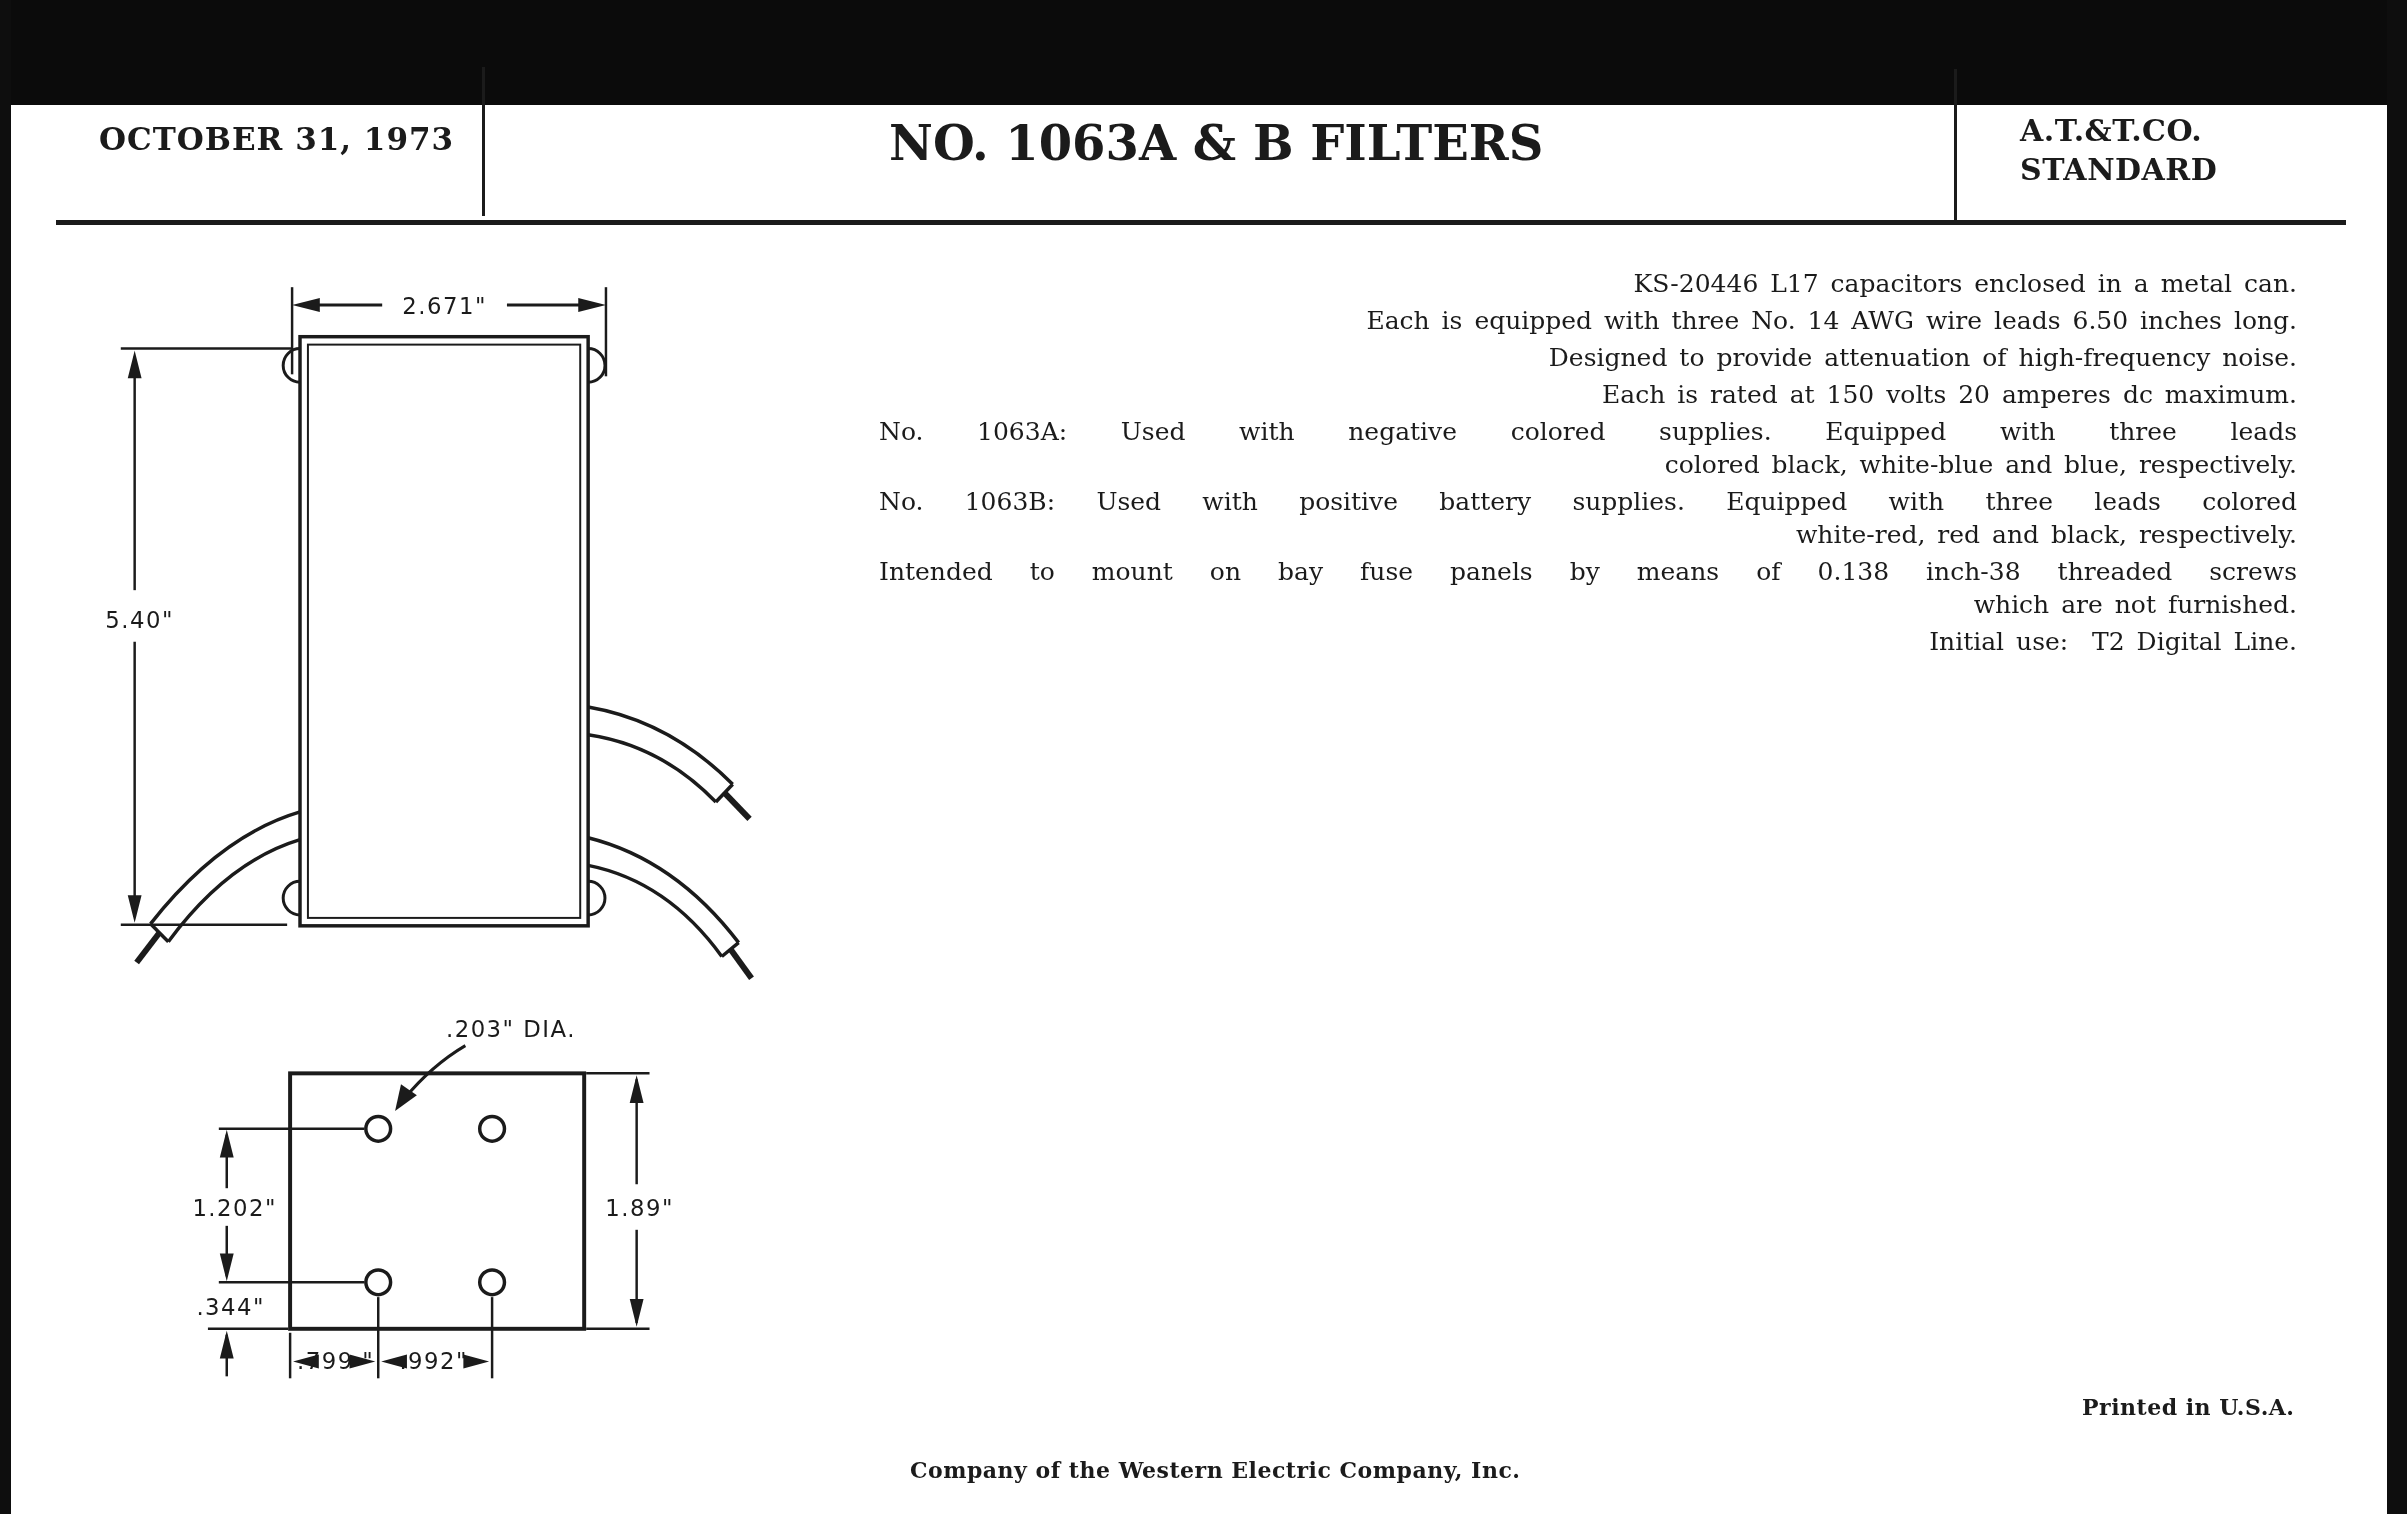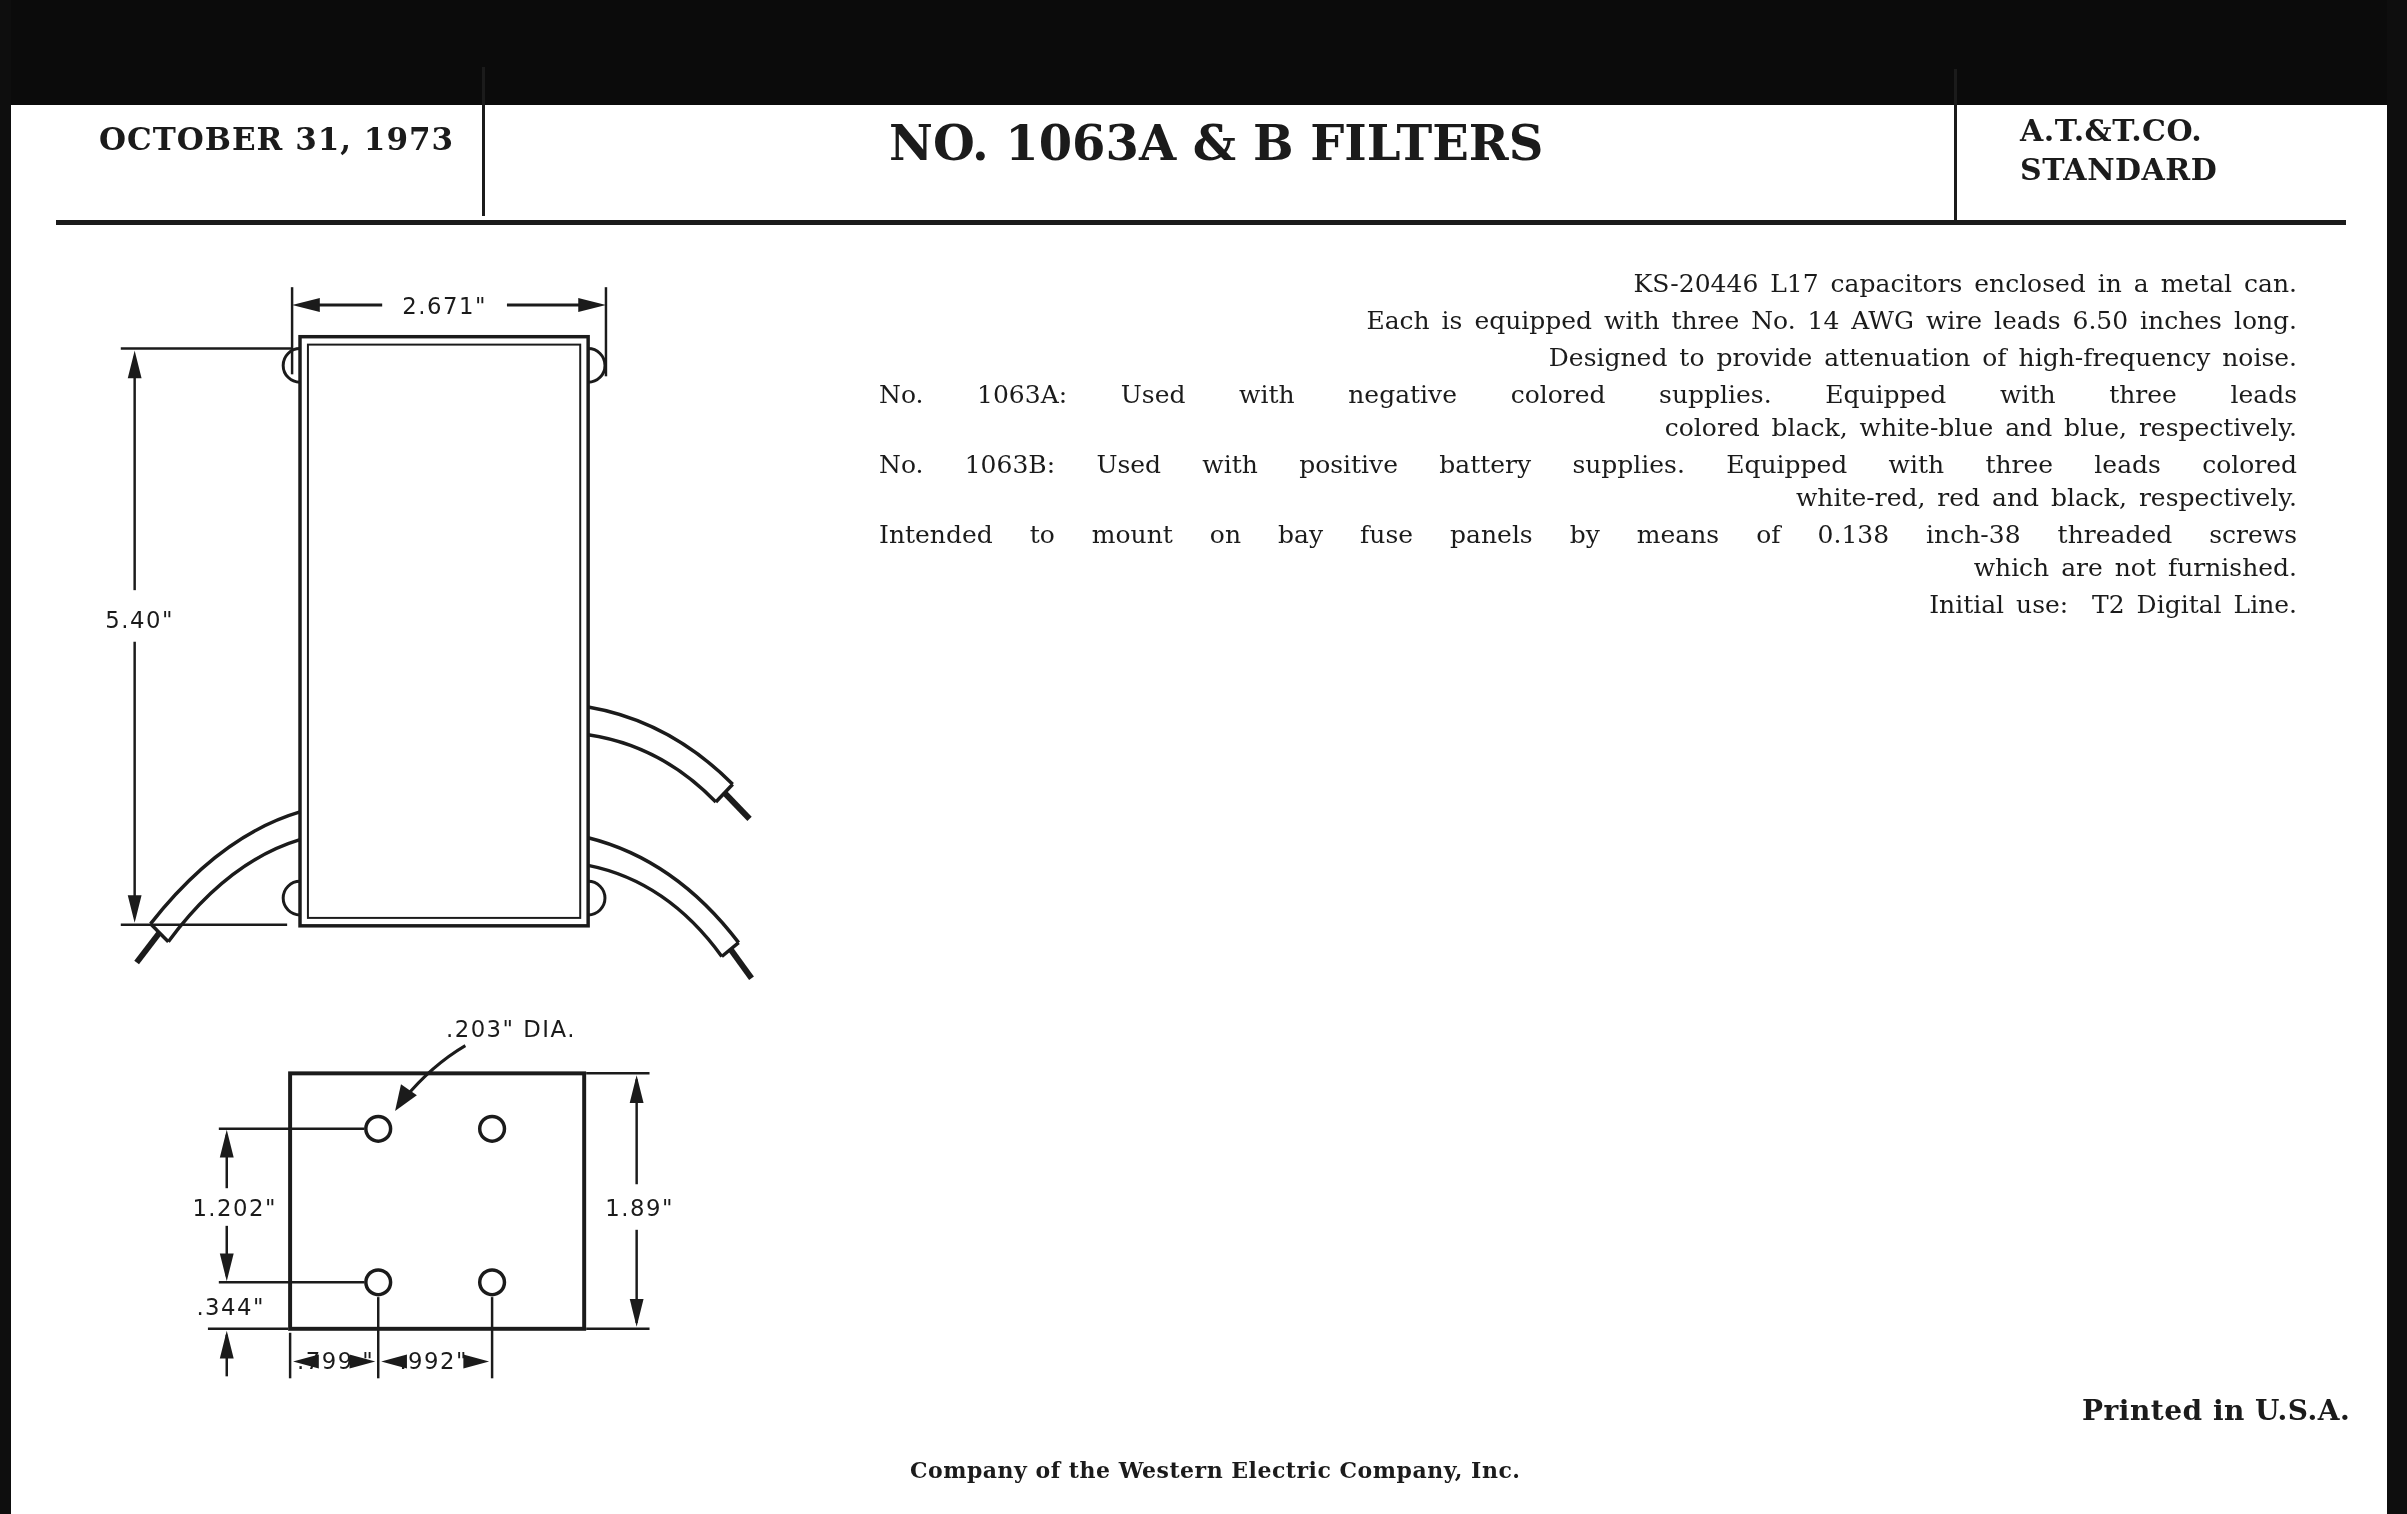--- a/index.html
+++ b/index.html
@@ -45,21 +45,21 @@
     word-spacing:4px;
   }
   .ln { min-height:33px;text-align:right; }
   .ln.p { margin-top:4px; }
   .ln.ind { padding-left:40px; }
   .ln.j { text-align:justify; text-align-last:justify; text-justify:inter-word; }
   .ln.pre { white-space:pre; }
 
   
   .footer-left  { left:910px;  top:1457px; font-weight:bold; font-size:22px; letter-spacing:0.5px; white-space:nowrap; }
-  .footer-right { left:2082px; top:1394px; font-weight:bold; font-size:28px; letter-spacing:0.5px; white-space:nowrap; }
+  .footer-right { left:2082px; top:1394px; font-weight:bold; font-size:22px; letter-spacing:0.5px; white-space:nowrap; }
 
   
   .drawing { left:0; top:0; width:2408px; height:1515px; }
   .drawing text {
     font-family:"DejaVu Sans", sans-serif;
     font-size:23px; letter-spacing:1.5px;
     fill:#1b1b1b;
   }
 </style>
 </head>
@@ -76,20 +76,21 @@
 <div class="abs org">
   <div>A.T.&amp;T.CO.</div>
   <div>STANDARD</div>
 </div>
 <div class="abs hrule"></div>
 
 <div class="abs bodytext">
   <div class="ln ind">KS-20446 L17 capacitors enclosed in a metal can.</div>
   <div class="ln p">Each is equipped with three No. 14 AWG wire leads 6.50 inches long.</div>
   <div class="ln p">Designed to provide attenuation of high-frequency noise.</div>
+  <div class="ln p">Each is rated at 150 volts 20 amperes dc maximum.</div>
   <div class="ln p j">No. 1063A: Used with negative colored supplies. Equipped with three leads</div>
   <div class="ln ind">colored black, white-blue and blue, respectively.</div>
   <div class="ln p j">No. 1063B: Used with positive battery supplies. Equipped with three leads colored</div>
   <div class="ln ind">white-red, red and black, respectively.</div>
   <div class="ln p j">Intended to mount on bay fuse panels by means of 0.138 inch-38 threaded screws</div>
   <div class="ln ind">which are not furnished.</div>
   <div class="ln p pre">Initial use:  T2 Digital Line.</div>
 </div>
 
 <div class="abs footer-left">Company of the Western Electric Company, Inc.</div>

